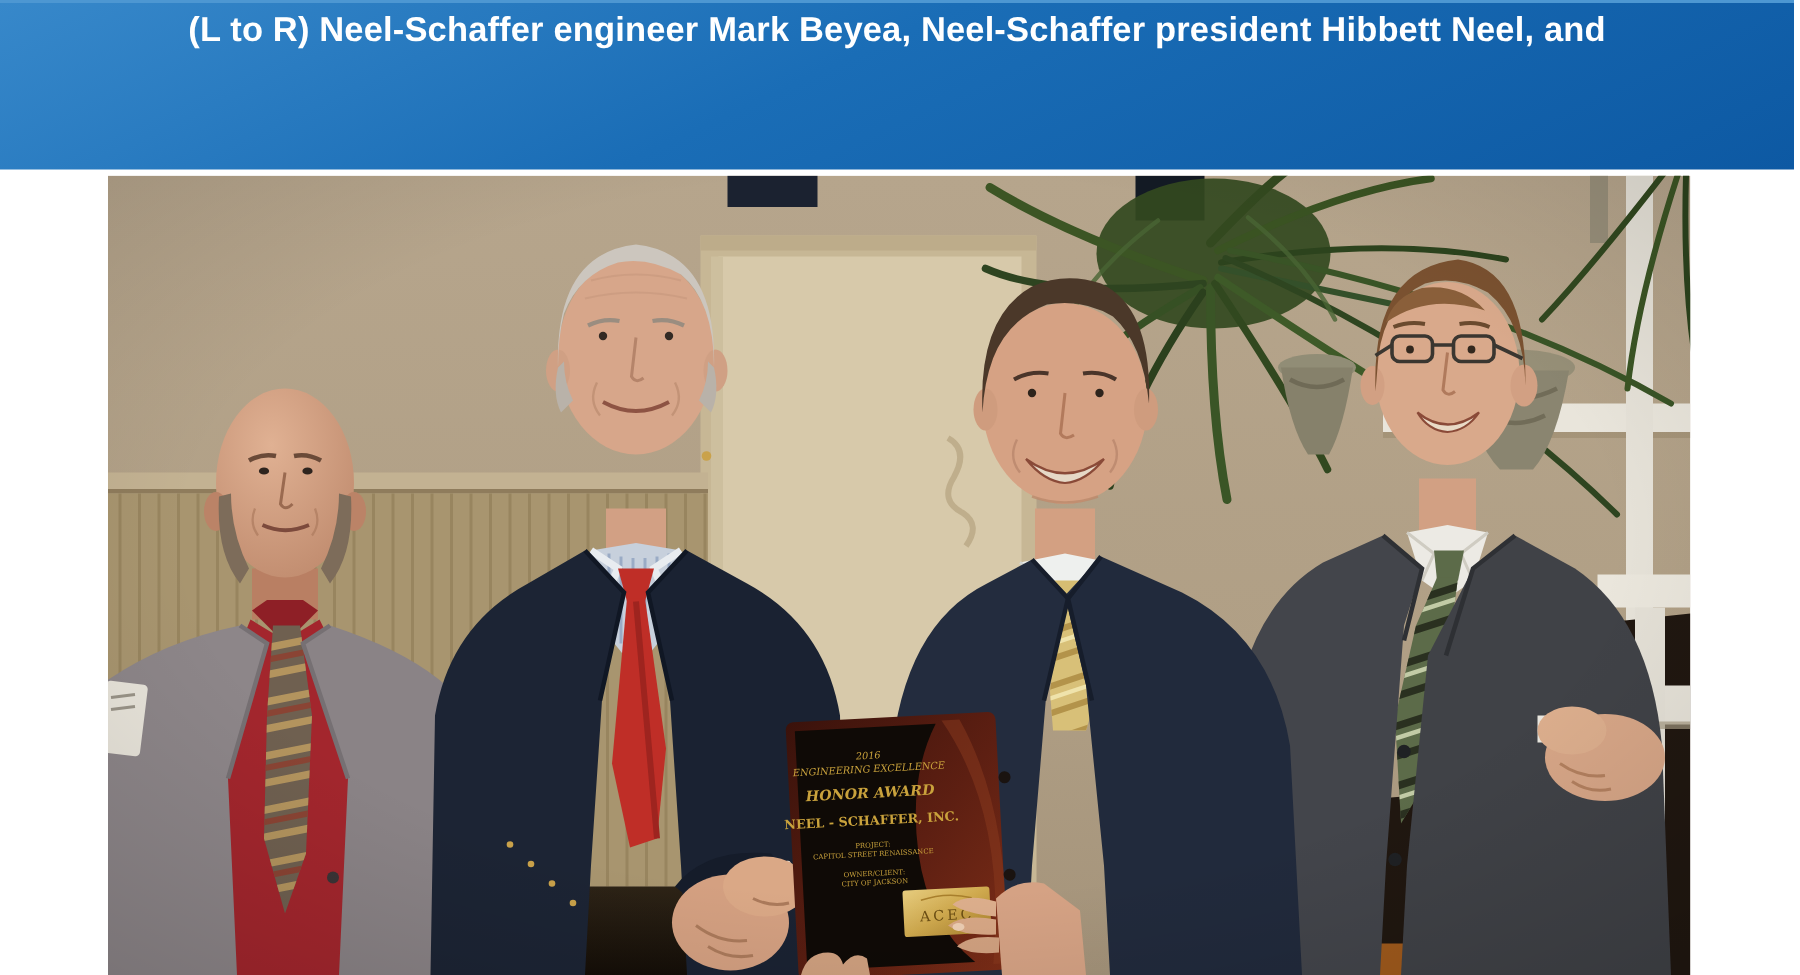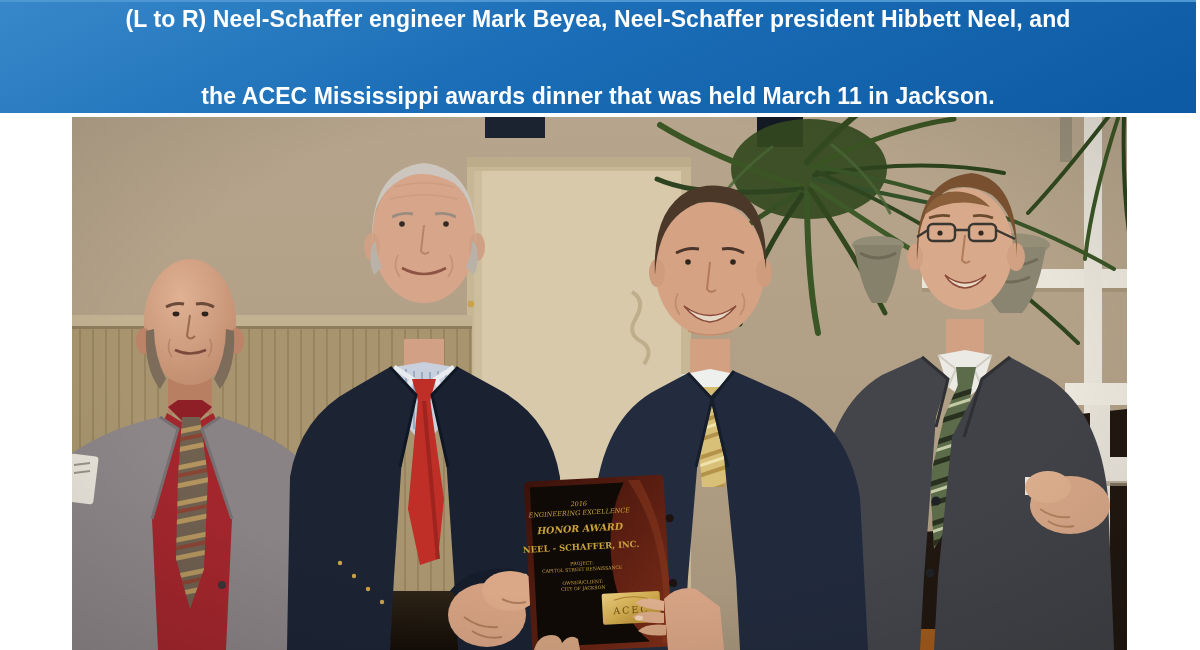--- a/index.html
+++ b/index.html
@@ -1,35 +1,34 @@
 <!DOCTYPE html>
 <html><head>
 <meta charset="utf-8">
 <style>
   html,body{margin:0;padding:0;background:#ffffff;width:1200px;height:650px;overflow:hidden;
     font-family:"Liberation Sans", sans-serif;}
   .stage{position:relative;width:1200px;height:650px;background:#ffffff;}
   .banner{position:absolute;left:0;top:0;width:1196px;height:113px;
     background:linear-gradient(155deg,#3788ca 0%,#1a6db6 45%,#0d59a3 100%);
     border-top:2px solid #4d97d2;box-sizing:border-box;
-    display:flex;flex-direction:column;justify-content:space-between;align-items:center;}
+    display:flex;flex-direction:column;justify-content:flex-start;align-items:center;}
   .banner .cap-line{color:#ffffff;font-size:23px;line-height:34px;font-weight:bold;
     letter-spacing:0.1px;text-align:center;white-space:nowrap;}
   .photo-wrap{position:absolute;left:72px;top:117px;width:1055px;height:533px;overflow:hidden;}
   svg{display:block;}
   .gold-txt{fill:#c9a23c;font-family:"DejaVu Serif", serif;}
 </style>
 </head>
 <body>
 
 <div class="stage">
 
   <div class="banner">
     <div class="cap-line">(L to R) Neel-Schaffer engineer Mark Beyea, Neel-Schaffer president Hibbett Neel, and</div>
-    <div class="cap-line">the ACEC Mississippi awards dinner that was held March 11 in Jackson.</div>
   </div>
 
   <div class="photo-wrap">
   <svg width="1055" height="533" viewBox="0 0 1055 533" role="img" aria-label="Four men in business suits pose indoors at a banquet hall; the third man holds a dark wooden award plaque with gold lettering and a brass ACEC plate. A palm plant, cream door and paneled walls are behind them.">
     <defs>
       <linearGradient id="wallG" x1="0" y1="0" x2="0" y2="1">
         <stop offset="0" stop-color="#b6a58c"></stop>
             <stop offset="0.6" stop-color="#b09f85"></stop>
         <stop offset="1" stop-color="#a4937a"></stop>
       </linearGradient>

